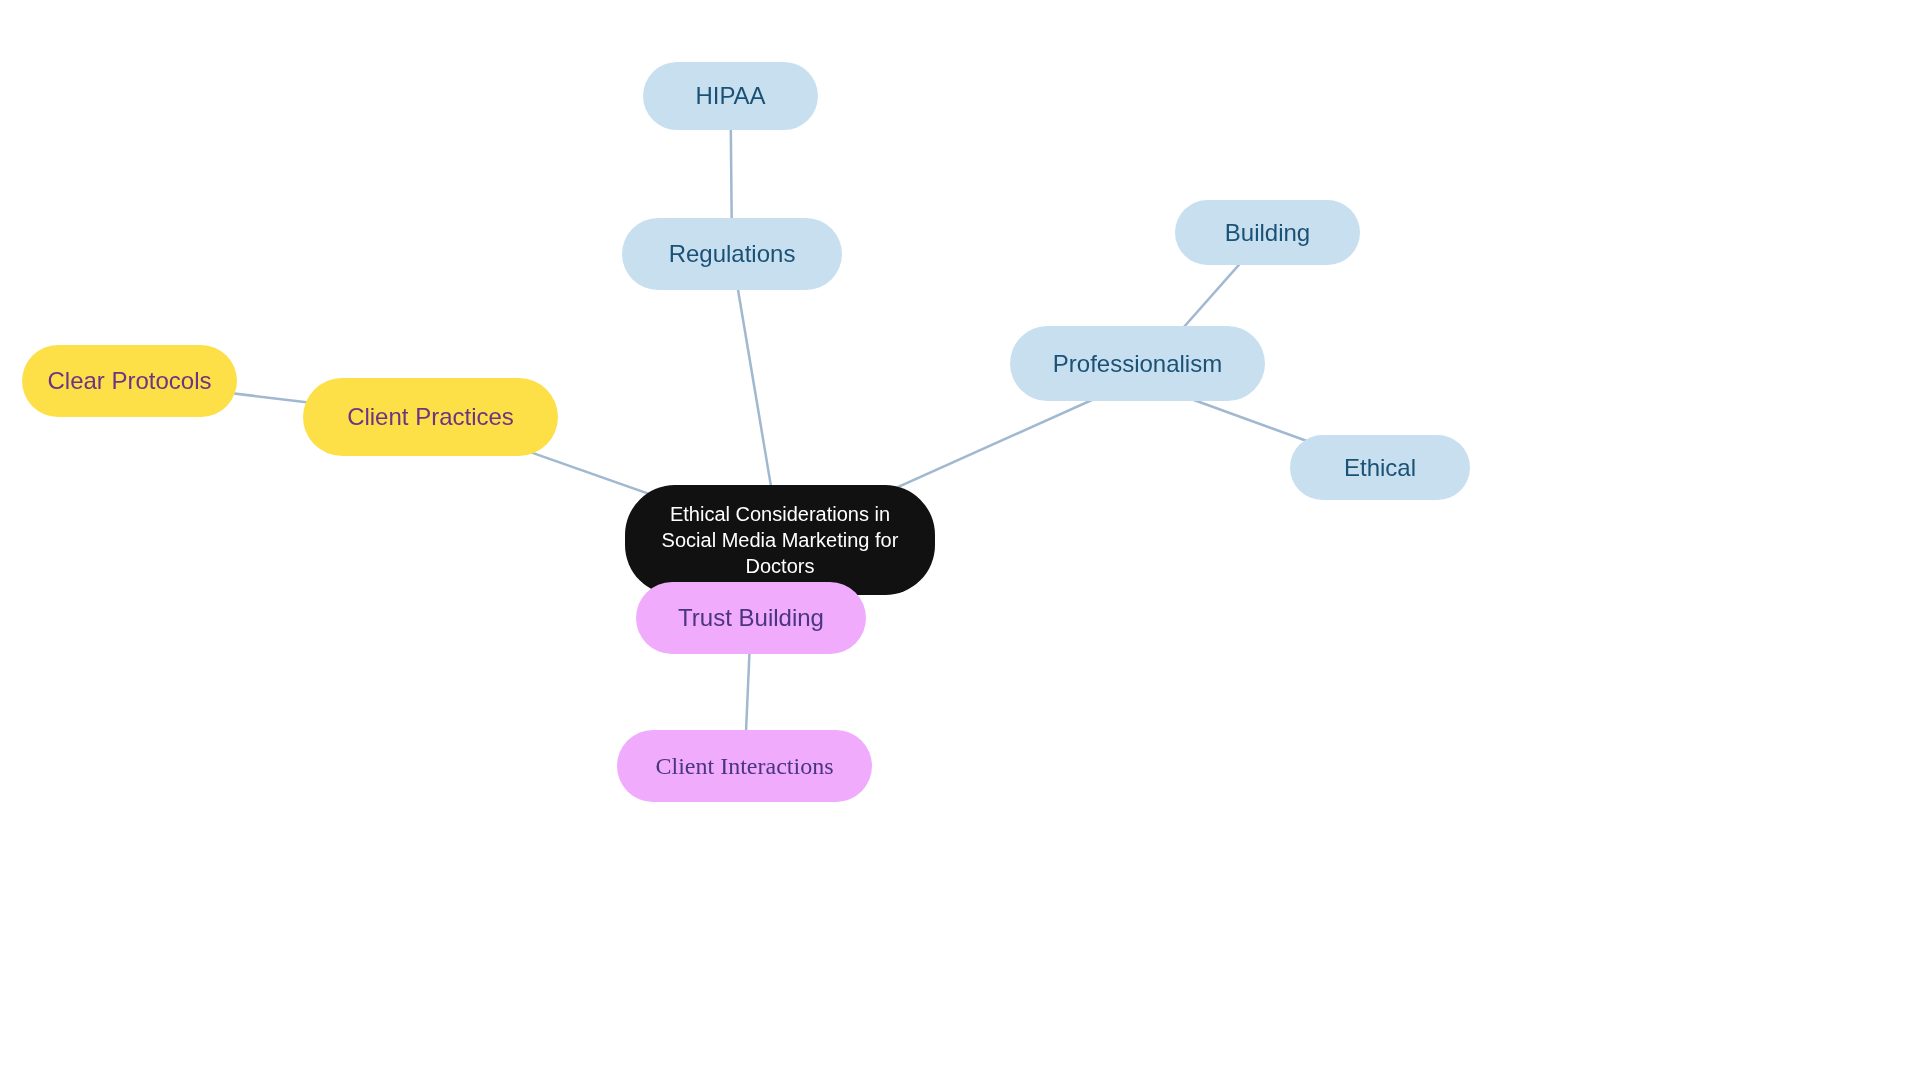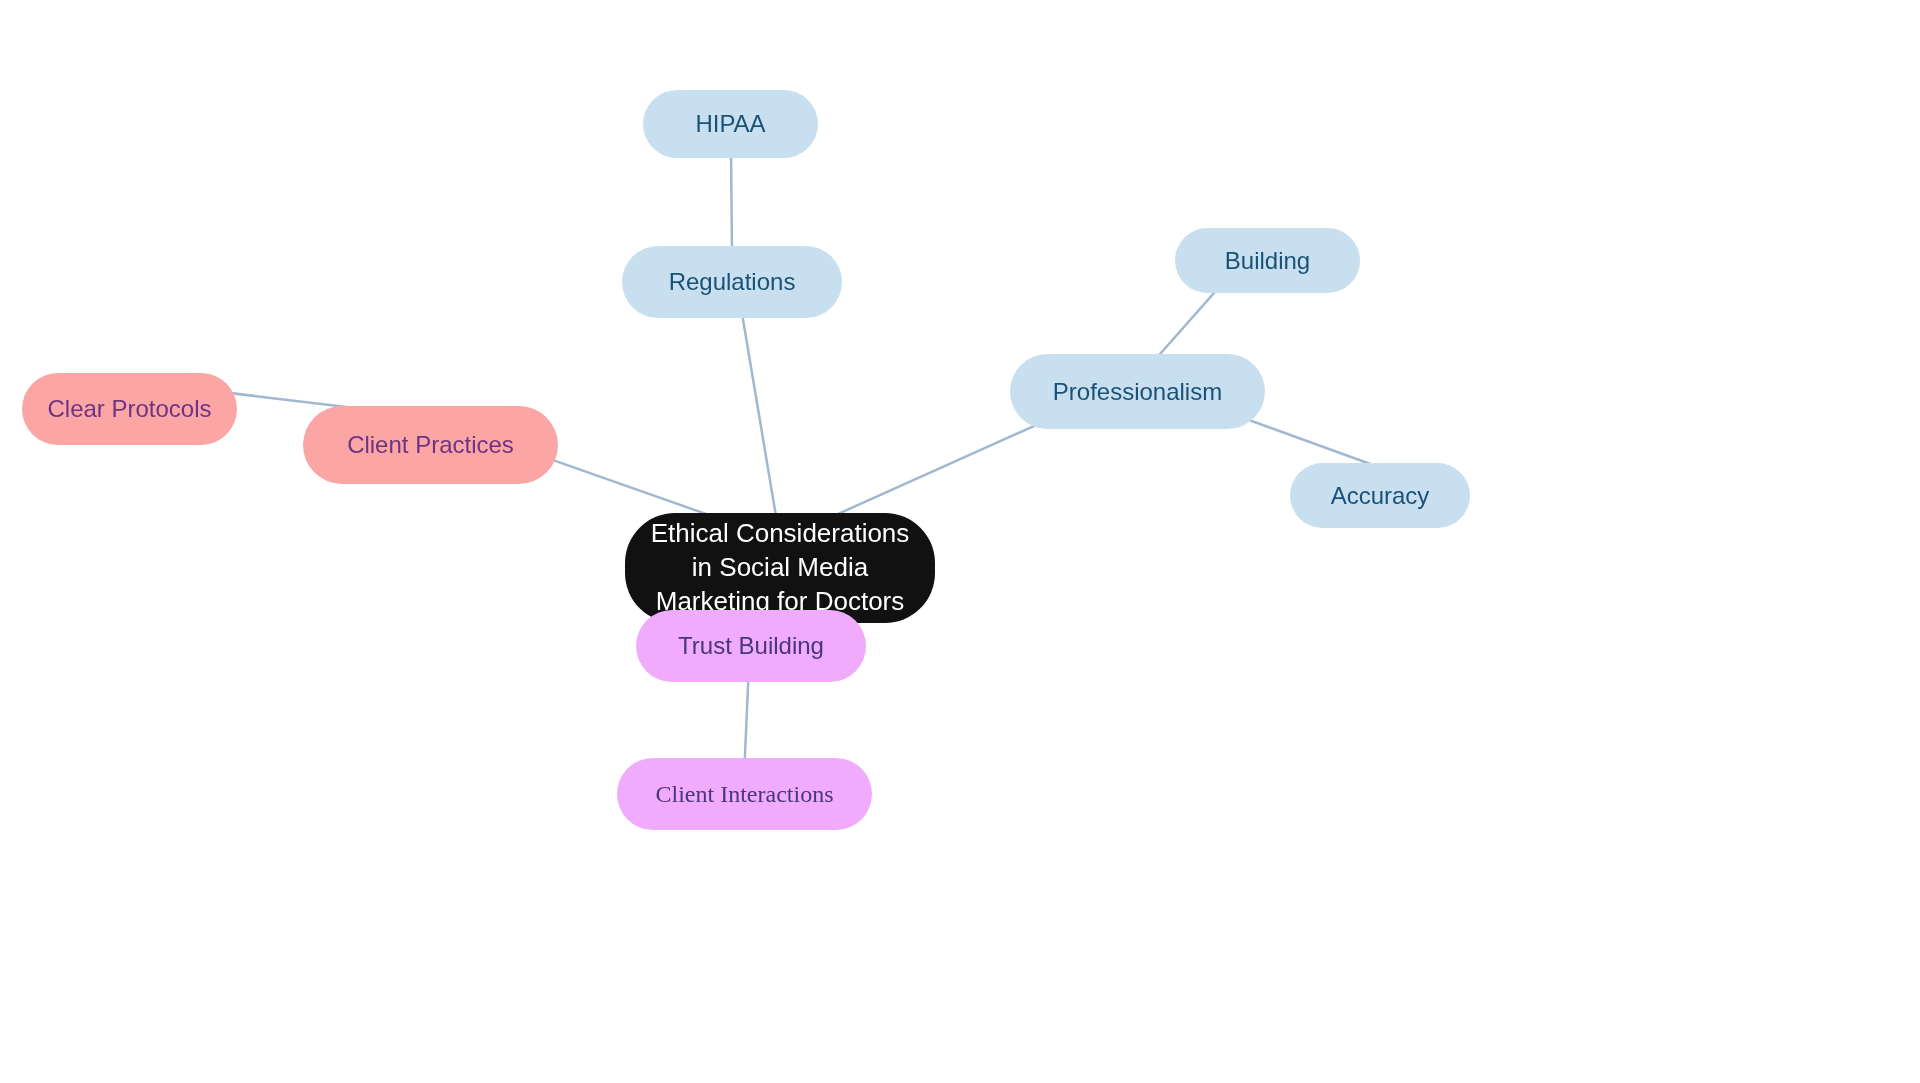--- a/index.html
+++ b/index.html
@@ -23,45 +23,44 @@
 
     .node {
       position: absolute;
       display: flex;
       align-items: center;
       justify-content: center;
       text-align: center;
       border-radius: 50px;
       z-index: 1;
       cursor: pointer;
-      margin-top: 28px;
     }
 
     .node-center {
       background: #111111;
       color: #ffffff;
-      font-size: 26px;
+      font-size: 20px;
       font-weight: 500;
       width: 310px;
       height: 110px;
       left: 625px;
       top: 485px;
       line-height: 1.3;
       padding: 15px 25px;
     }
 
     .node-blue {
       background: #c8dff0;
       color: #1a5276;
       font-size: 24px;
       font-weight: 400;
     }
 
     .node-purple {
-      background: #fca5a5;
+      background: #fde047;
       color: #6c3483;
       font-size: 24px;
       font-weight: 400;
     }
 
     .node-lavender {
       background: #f0abfc;
       color: #4a3580;
       font-size: 24px;
       font-weight: 400;
@@ -171,21 +170,21 @@
 
 <div class="node node-blue" id="node-professionalism">
   <span>Professionalism</span>
 </div>
 
 <div class="node node-blue" id="node-diligence">
   <span>Building</span>
 </div>
 
 <div class="node node-blue" id="node-accuracy">
-  <span>Accuracy</span>
+  <span>Ethical</span>
 </div>
 
 <div class="node node-purple" id="node-ethical-practices">
   <span>Client Practices</span>
 </div>
 
 <div class="node node-purple" id="node-clear-protocols">
   <span>Clear Protocols</span>
 </div>
 

